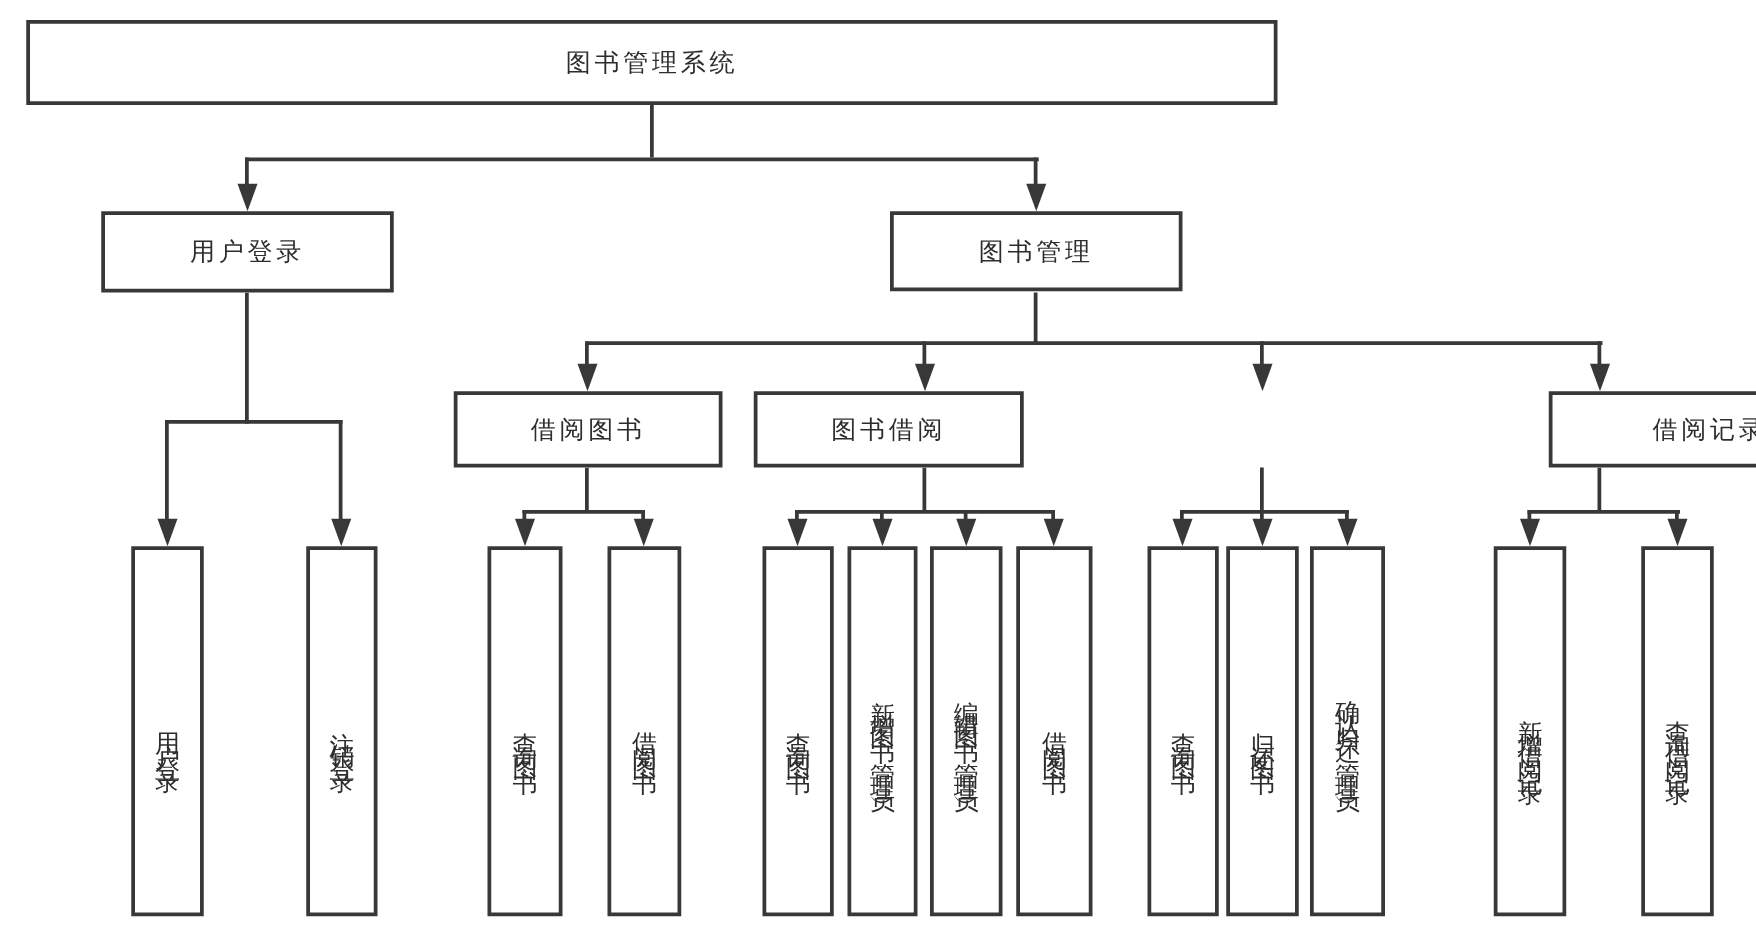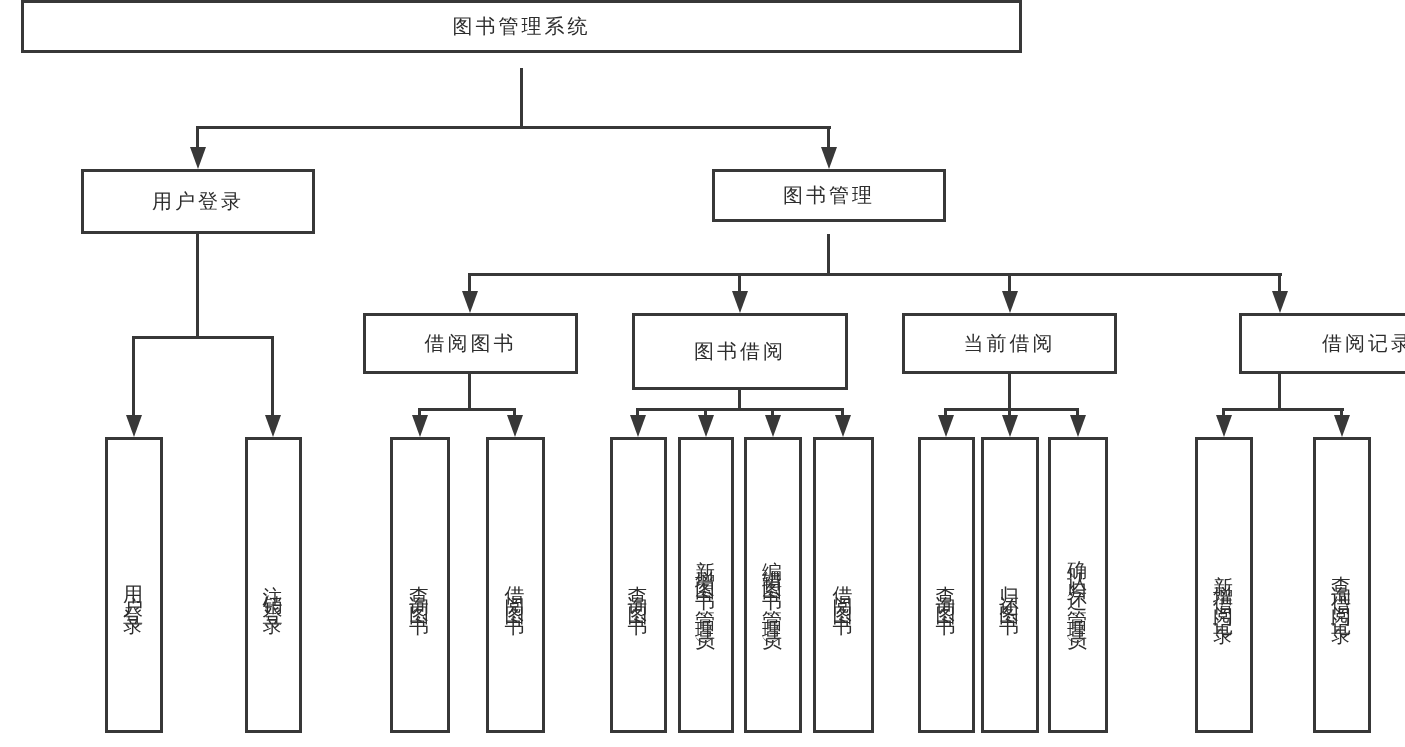--- a/index.html
+++ b/index.html
@@ -109,39 +109,36 @@
   <div class="vline" style="left:1076px;top:408px;height:12px"></div>
   <div class="arrow" style="left:1070px;top:415px"></div>
 
   <div class="vline" style="left:1278px;top:374px;height:36px"></div>
   <div class="hline" style="left:1222px;top:408px;width:122px"></div>
   <div class="vline" style="left:1222px;top:408px;height:12px"></div>
   <div class="arrow" style="left:1216px;top:415px"></div>
   <div class="vline" style="left:1340px;top:408px;height:12px"></div>
   <div class="arrow" style="left:1334px;top:415px"></div>
 
-  <div class="node" style="left:21px;top:0;width:1001px;height:53px">
+  <div class="node" style="left:21px;top:16px;width:1001px;height:68px">
     <span>图书管理系统</span>
   </div>
 
   <div class="node" style="left:81px;top:169px;width:234px;height:65px">
     <span>用户登录</span>
   </div>
-  <div class="node" style="left:712px;top:169px;width:234px;height:53px">
+  <div class="node" style="left:712px;top:169px;width:234px;height:64px">
     <span>图书管理</span>
   </div>
 
   <div class="node" style="left:363px;top:313px;width:215px;height:61px">
     <span>借阅图书</span>
   </div>
-  <div class="node" style="left:632px;top:313px;width:216px;height:77px">
+  <div class="node" style="left:603px;top:313px;width:216px;height:61px">
     <span>图书借阅</span>
-  </div>
-  <div class="node" style="left:902px;top:313px;width:215px;height:61px">
-    <span>当前借阅</span>
   </div>
   <div class="node" style="left:1239px;top:313px;width:258px;height:61px">
     <span>借阅记录</span>
   </div>
 
   <div class="node leaf" style="left:105px;top:437px;width:58px;height:296px">
     <span>用户登录</span>
   </div>
   <div class="node leaf" style="left:245px;top:437px;width:57px;height:296px">
     <span>注销登录</span>

